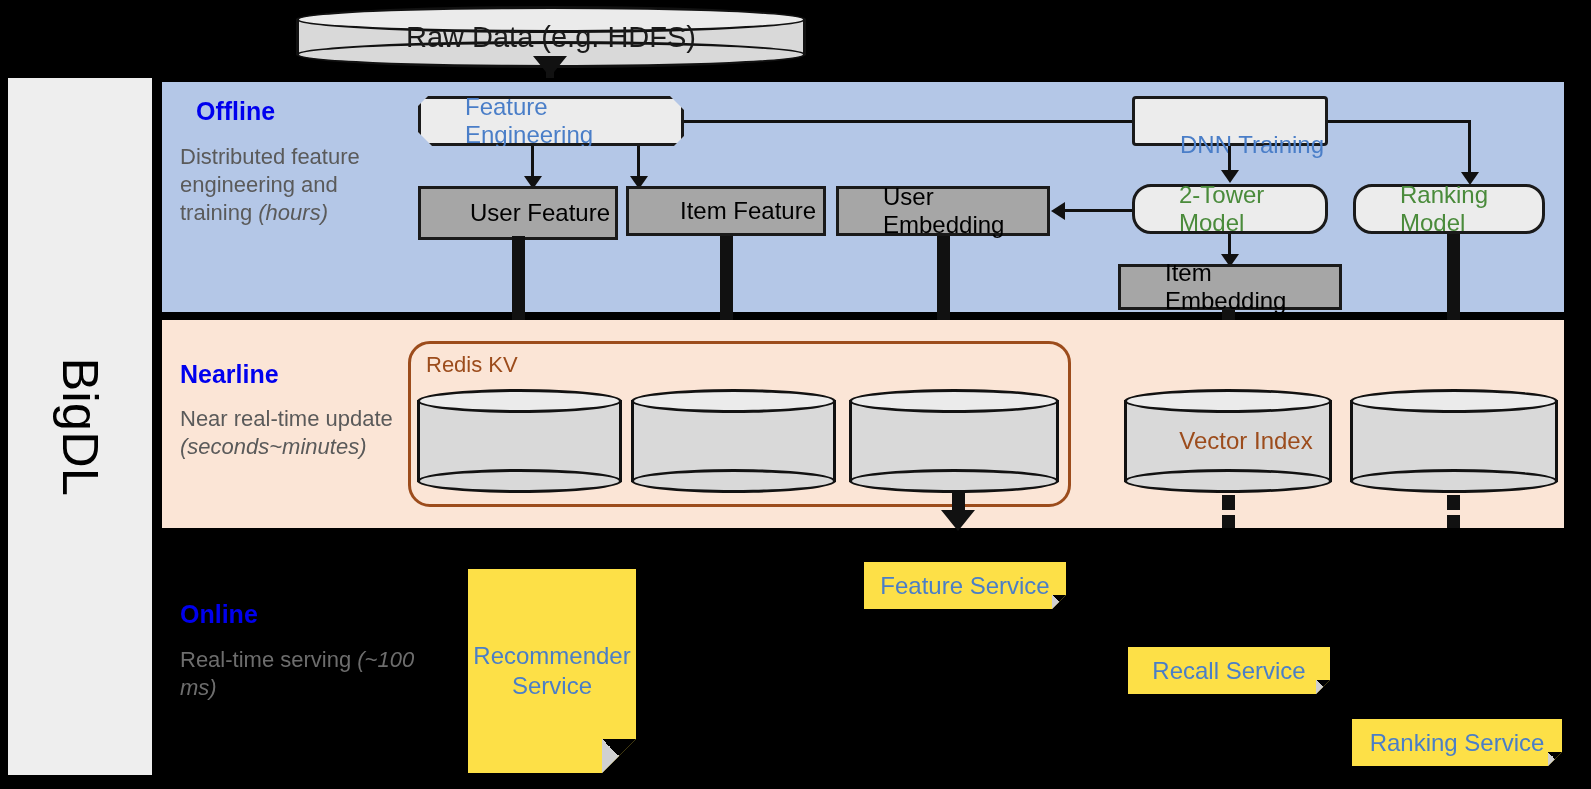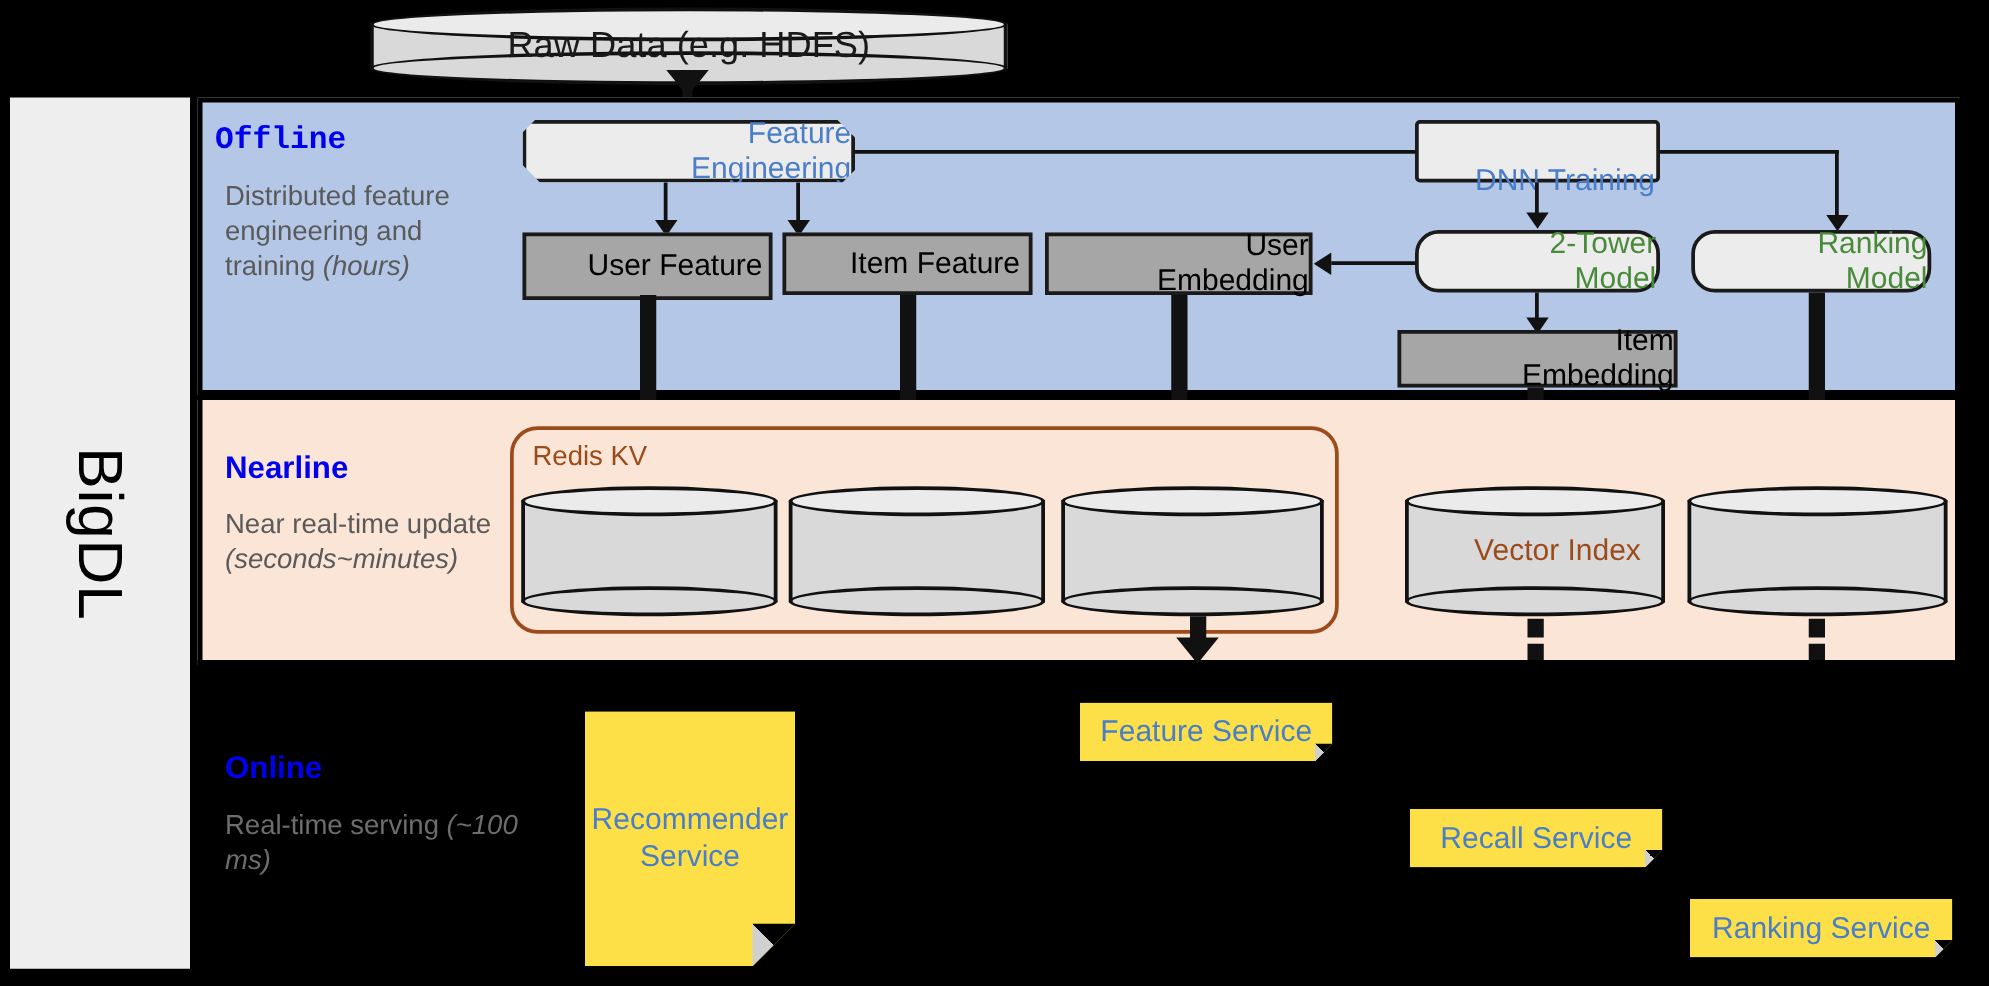--- a/index.html
+++ b/index.html
@@ -20,21 +20,21 @@
   .band-nearline{left:158px;top:320px;width:1410px;height:212px;background:#fbe5d6;
                  border:4px solid #000;border-top:0;box-sizing:border-box;}
   .band-online{left:158px;top:536px;width:1410px;height:253px;background:#000;}
 
   .band-title{position:absolute;font-size:25px;font-weight:bold;color:#0000ee;}
   .band-sub{position:absolute;font-size:22px;color:#5a5a5a;line-height:1.28;width:235px;}
   .band-sub .ital{font-style:italic;}
 
   
   .node{position:absolute;box-sizing:border-box;display:flex;align-items:center;
-        justify-content:center;text-align:right;padding-left:44px;}
+        justify-content:center;text-align:left;padding-left:44px;}
 
   
   .box-grey{background:#a6a6a6;border:3px solid #1a1a1a;color:#000;font-size:24px;}
 
   
   .box-round{background:#ececec;border:3px solid #1a1a1a;border-radius:19px;font-size:24px;}
   .txt-green{color:#4a8b3b;}
   .txt-blue{color:#4a7ec8;margin-top:48px;}
 
   
@@ -104,21 +104,21 @@
     <div class="body"></div>
     <div class="top"></div>
     <div class="bot"></div>
     <div class="lbl">Raw Data (e.g. HDFS)</div>
   </div>
 
   <div class="ln" style="left:546px;top:62px;width:8px;height:22px;"></div>
   <div class="arrow-d-thick" style="left:533px;top:56px;"></div>
 
   <div class="band band-offline"></div>
-  <div class="band-title" style="left:172px;top:97px;font-family:Liberation Mono, monospace;">Offline</div>
+  <div class="band-title" style="left:196px;top:97px;">Offline</div>
   <div class="band-sub" style="left:180px;top:143px;"><span>Distributed feature engineering and training </span><span class="ital">(hours)</span></div>
 
   <div class="node box-banner" style="left:418px;top:96px;width:266px;height:50px;">
     <span>Feature Engineering</span>
   </div>
 
   <div class="ln" style="left:684px;top:120px;width:470px;height:3px;"></div>
   <div class="arrow-r" style="left:1150px;top:114px;"></div>
 
   <div class="node box-round" style="left:1132px;top:96px;width:196px;height:50px;border-radius:4px;">

